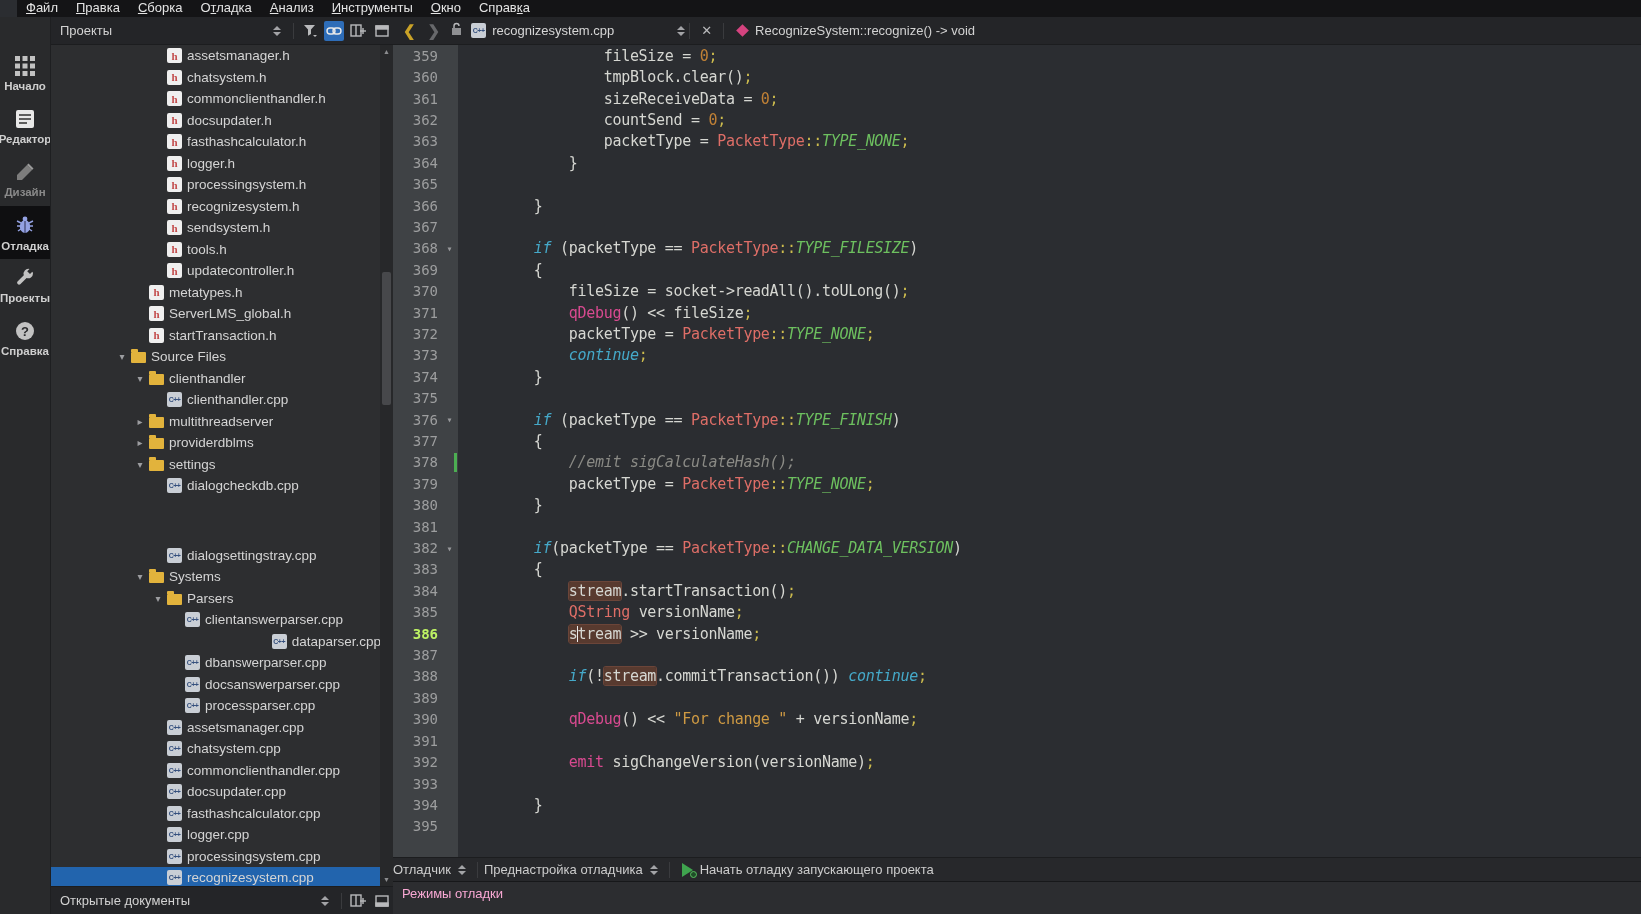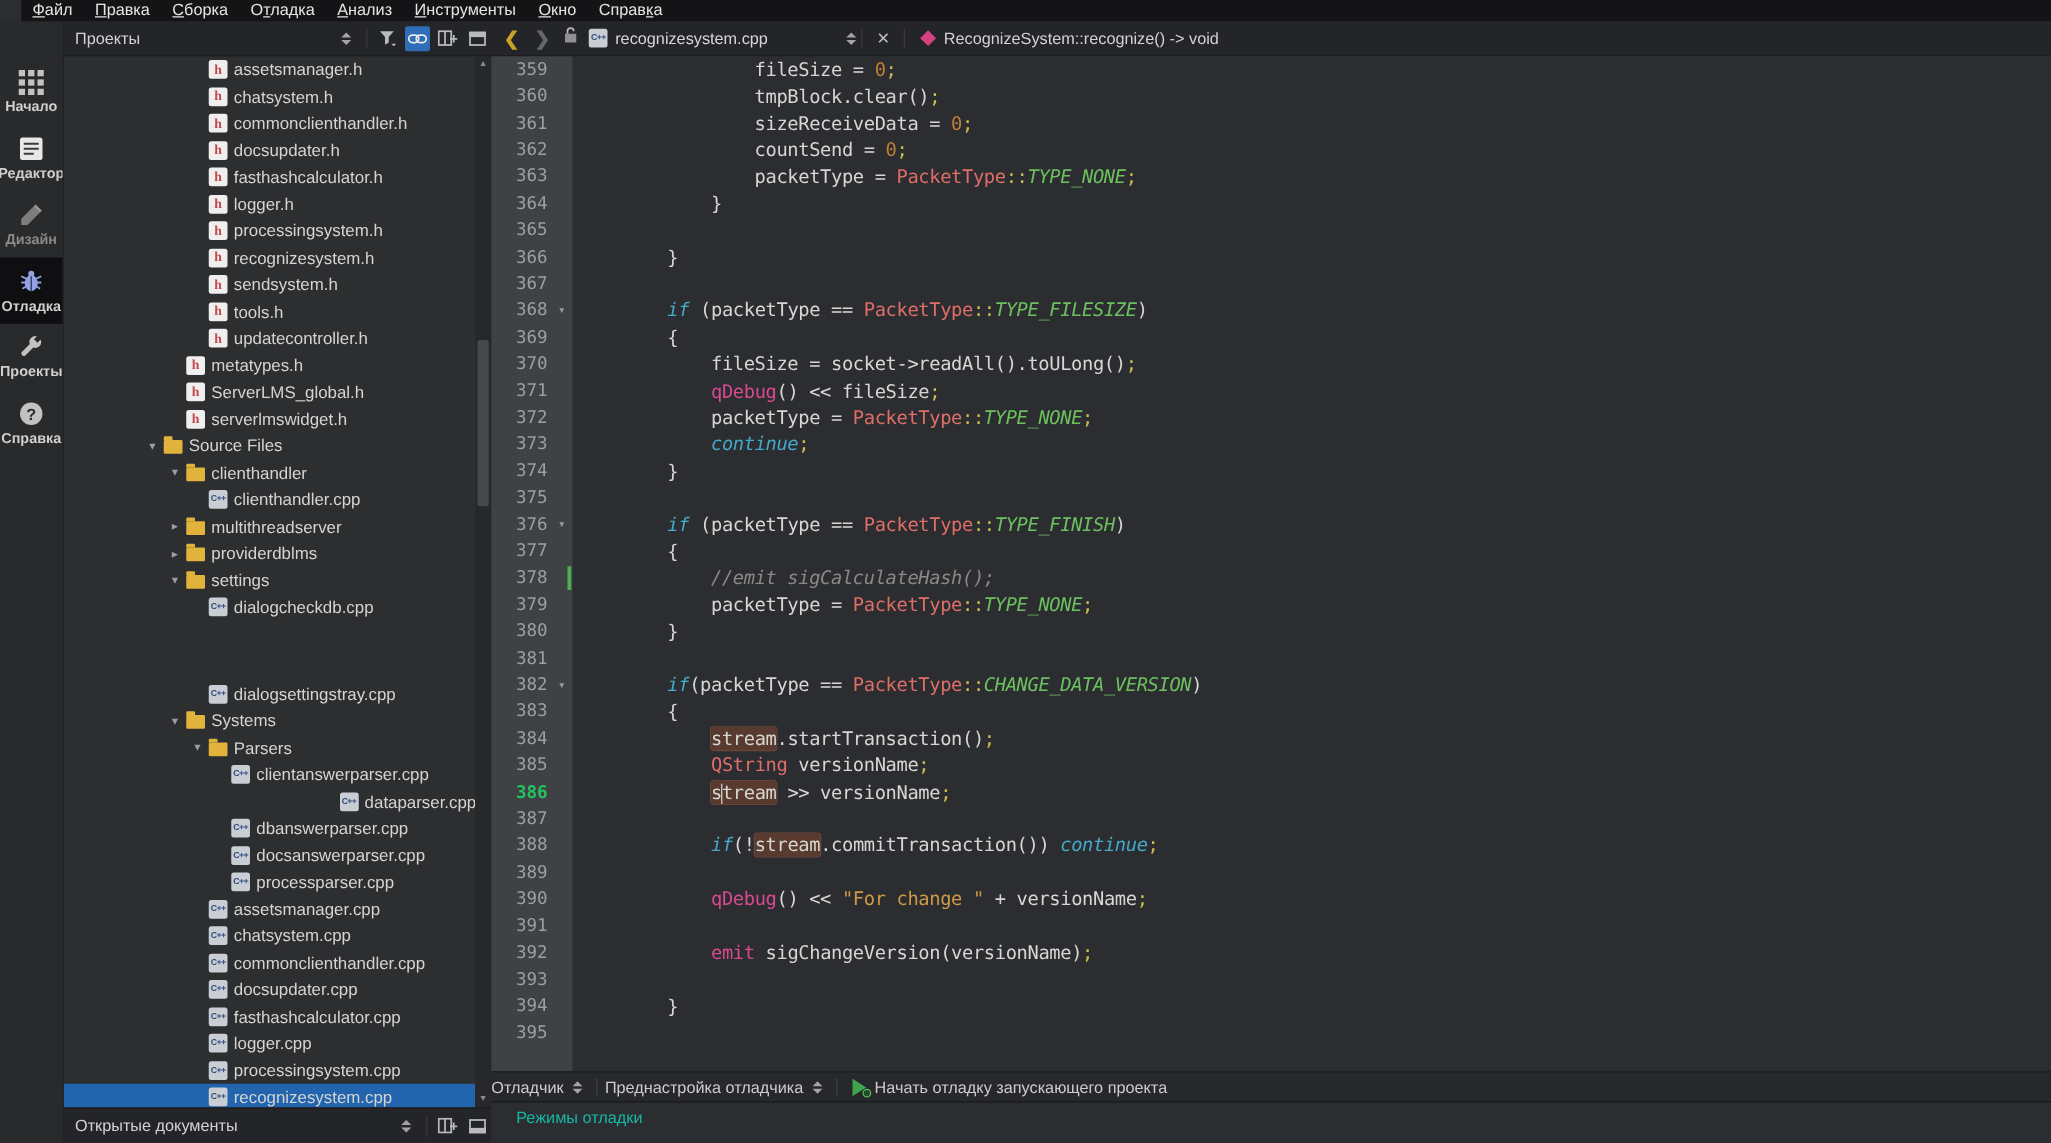--- a/index.html
+++ b/index.html
@@ -77,21 +77,21 @@
   #symbol-text { color:#d2d2d2; font-size:13px; }
 
   
   #code-area { position:absolute; left:0; top:28px; width:1248px; height:812px; background:#2b2d31; overflow:hidden; }
   #gutter-bg { position:absolute; left:0; top:0; width:65px; height:100%; background:#3f4245; }
   .code-row { position:relative; display:flex; height:21.42px; align-items:center; }
   .gutter-cell { position:relative; flex:0 0 65px; height:100%; display:flex; align-items:center;
                  font-family:"DejaVu Sans Mono", monospace; font-size:14px; color:#9d9e9f; }
   .gutter-cell .num { flex:1; text-align:right; padding-right:3px; }
   .gutter-cell .foldcol { flex:0 0 17px; text-align:center; color:#97989b; font-size:10px; }
-  .gutter-cell.current .num { color:#22c55e; font-weight:bold; }
+  .gutter-cell.current .num { color:#bef264; font-weight:bold; }
   .changebar { position:absolute; right:1px; top:1px; width:3px; height:19px; background:#4cae52; }
   .code-cell { flex:1; white-space:pre; font-family:"DejaVu Sans Mono", monospace; font-size:15px;
                letter-spacing:-0.3px; padding-left:6px; color:#d6d7d2; }
   .tk-d{color:#d6d7d2} .tk-k{color:#45a9c9;font-style:italic} .tk-t{color:#de6e67}
   .tk-e{color:#6dc05f;font-style:italic} .tk-m{color:#d84a90} .tk-n{color:#c08136}
   .tk-s{color:#cf9a43} .tk-c{color:#8a8a85;font-style:italic} .tk-p{color:#cdbc4e}
   .tk-occ  { background:#583a2f; box-shadow:0 0 0 1px #6b4539; border-radius:2px; }
   .tk-occl { background:#583a2f; border-radius:2px 0 0 2px; box-shadow:-1px 0 0 #6b4539,0 1px 0 #6b4539,0 -1px 0 #6b4539; }
   .tk-occr { background:#583a2f; border-radius:0 2px 2px 0; box-shadow:1px 0 0 #6b4539,0 1px 0 #6b4539,0 -1px 0 #6b4539; }
   .caret { display:inline-block; width:2px; height:16px; background:#ececec; vertical-align:middle; margin:0 -1px; }
@@ -102,21 +102,21 @@
   .dbg-label { color:#cccccc; font-size:13px; margin-left:0; }
   .dbg-combo-arrows { margin:0 7px; }
   #start-label { color:#cccccc; font-size:13px; margin-left:5px; }
   .play-bug { position:relative; width:13px; height:14px; margin-left:8px; flex:0 0 13px; }
   .play-bug .tri { position:absolute; left:0; top:0; width:0; height:0; border-left:11px solid #3fa44e;
                    border-top:7px solid transparent; border-bottom:7px solid transparent; }
   .play-bug .bug { position:absolute; right:-2px; bottom:-1px; width:7px; height:7px; border-radius:50%;
                    background:#1f4d28; border:1px solid #57c05f; }
   #modesbar { position:absolute; left:0; top:864px; width:1248px; height:33px; background:#2c2d30;
               border-top:1px solid #17181a; }
-  #modesbar .lbl { color:#14b8a6; font-size:13px; margin:4px 0 0 20px; }
+  #modesbar .lbl { color:#f9a8d4; font-size:13px; margin:4px 0 0 9px; }
 
   
   .icn { stroke:#b9babc; fill:none; stroke-width:1.4; }
 </style>
 </head>
 <body>
 
 <div id="app">
 
   <div id="menubar">
@@ -295,21 +295,21 @@
         <div class="tree-row" style="padding-left: 98px;">
           <span class="fi h">h</span>
           <span class="t-label">metatypes.h</span>
         </div>
         <div class="tree-row" style="padding-left: 98px;">
           <span class="fi h">h</span>
           <span class="t-label">ServerLMS_global.h</span>
         </div>
         <div class="tree-row" style="padding-left: 98px;">
           <span class="fi h">h</span>
-          <span class="t-label">serverlmswidget.h</span>
+          <span class="t-label">startTransaction.h</span>
         </div>
         <div class="tree-row" style="padding-left: 62px;">
           <span class="t-arrow">▾</span>
           <span class="fold-icon"></span>
           <span class="t-label">Source Files</span>
         </div>
         <div class="tree-row" style="padding-left: 80px;">
           <span class="t-arrow">▾</span>
           <span class="fold-icon"></span>
           <span class="t-label">clienthandler</span>

